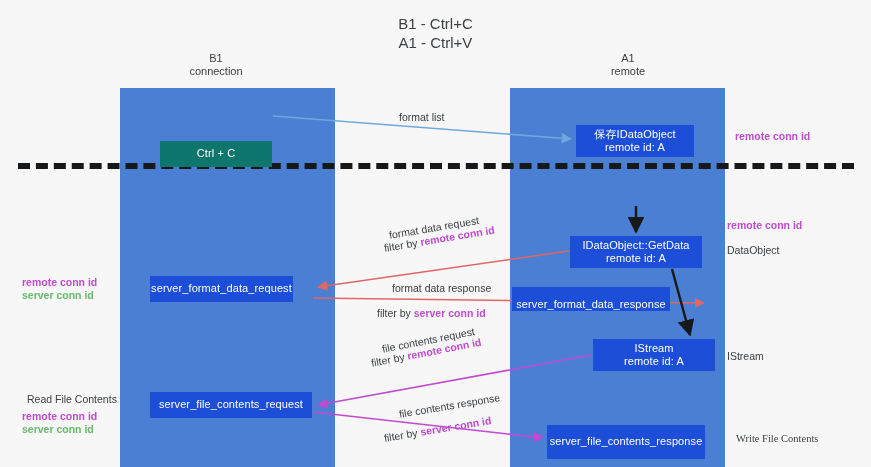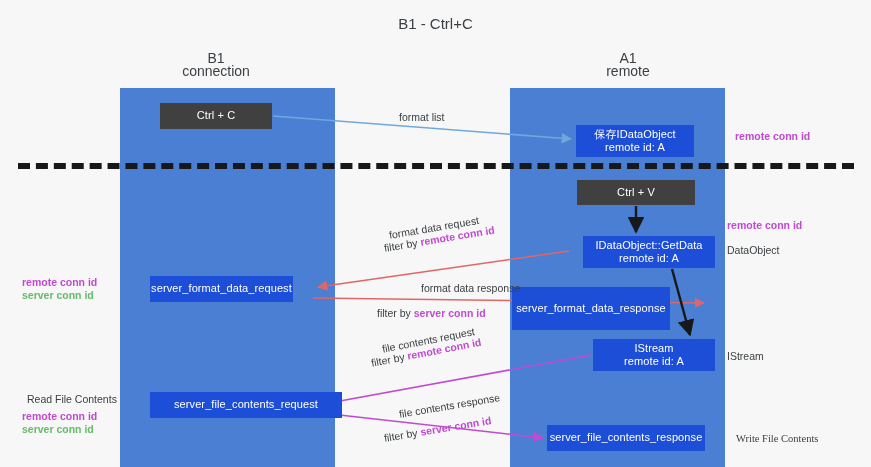--- a/index.html
+++ b/index.html
@@ -14,21 +14,21 @@
   .abs{position:absolute;}
 
   
   .title{
     left:0;top:6px;width:871px;text-align:center;
     font-size:15px;line-height:19px;color:#3c4043;
   }
 
   
   .colhead{
-    font-size:14px;line-height:13px;text-align:center;color:#3c4043;
+    font-size:11px;line-height:13px;text-align:center;color:#3c4043;
   }
   .colhead.b1{left:140px;top:44px;width:152px;}
   .colhead.a1{left:560px;top:44px;width:136px;}
 
   
   .lane{background:#4a7fd4;}
   .lane.b1{left:120px;top:80px;width:215px;height:380px;}
   .lane.a1{left:510px;top:80px;width:215px;height:380px;}
 
   
@@ -38,47 +38,47 @@
   }
 
   
   .node{
     box-sizing:border-box;
     display:flex;flex-direction:column;
     align-items:center;justify-content:center;
     color:#ffffff;font-size:11px;line-height:13.5px;
     text-align:center;letter-spacing:.1px;
   }
-  .node.green{background:#404040;}
+  .node.green{background:#0f766e;margin-top:38px;}
   .node.orange{background:#1d4ed8;}
   .node .l2{font-size:11px;}
 
   
   #n-ctrlc       {left:160px;top:95px;width:112px;height:26px;}
   #n-idataobject {left:576px;top:117px;width:118px;height:32px;}
   #n-ctrlv       {left:577px;top:172px;width:118px;height:25px;}
-  #n-getdata     {left:570px;top:228px;width:132px;height:32px;margin-left:13px;}
+  #n-getdata     {left:570px;top:228px;width:132px;height:32px;}
   #n-sfdreq      {left:150px;top:268px;width:143px;height:26px;}
-  #n-sfdresp     {left:512px;top:279px;width:158px;height:43px;}
+  #n-sfdresp     {left:512px;top:279px;width:158px;height:24px;justify-content:flex-end;}
   #n-istream     {left:593px;top:331px;width:122px;height:32px;}
-  #n-sfcreq      {left:150px;top:384px;width:192px;height:26px;}
-  #n-sfcresp     {left:547px;top:417px;width:158px;height:26px;}
+  #n-sfcreq      {left:150px;top:384px;width:162px;height:26px;}
+  #n-sfcresp     {left:547px;top:417px;width:158px;height:34px;}
 
   
   .ann{font-size:10.5px;line-height:13px;color:#3c4043;white-space:nowrap;}
   .mag{color:#c14ad1;font-weight:700;}
   .grn{color:#66bb6a;font-weight:700;}
   .side{font-size:10.5px;line-height:13px;white-space:nowrap;}
   .rot-1{transform:rotate(-9.5deg);transform-origin:left top;}
   .rot-2{transform:rotate(-11deg);transform-origin:left top;}
 
   #a-formatlist  {left:399px;top:103px;}
   #a-fdreq1      {left:388px;top:221px;}
   #a-fdreq2      {left:383px;top:234px;}
-  #a-fdresp1     {left:392px;top:274px;margin-left:29px;}
+  #a-fdresp1     {left:392px;top:274px;}
   #a-fdresp2     {left:377px;top:299px;}
   #a-fcreq1      {left:381px;top:335px;}
   #a-fcreq2      {left:370px;top:349px;}
   #a-fcresp1     {left:398px;top:400px;}
   #a-fcresp2     {left:383px;top:424px;}
 
   #s-remoteconn1 {left:735px;top:122px;}
   #s-remoteconn2 {left:727px;top:211px;}
   #s-dataobject  {left:727px;top:236px;}
   #s-istream     {left:727px;top:342px;}
@@ -91,20 +91,21 @@
   svg.overlay{position:absolute;left:0;top:0;width:871px;height:467px;
               pointer-events:none;overflow:visible;}
 </style>
 </head>
 <body>
 
 <div class="stage">
 
   <div class="abs title">
     <div>B1 - Ctrl+C</div>
+    <div>A1 - Ctrl+V</div>
   </div>
 
   <div class="abs lane b1"></div>
   <div class="abs lane a1"></div>
 
   <div class="abs colhead b1">
     <div>B1</div>
     <div>connection</div>
   </div>
   <div class="abs colhead a1">
@@ -147,23 +148,20 @@
 
   <div class="abs node green" id="n-ctrlc">
     <span>Ctrl + C</span>
   </div>
 
   <div class="abs node orange" id="n-idataobject">
     <span>保存IDataObject</span>
     <span class="l2">remote id: A</span>
   </div>
 
-  <div class="abs node green" id="n-ctrlv">
-    <span>Ctrl + V</span>
-  </div>
 
   <div class="abs node orange" id="n-getdata">
     <span>IDataObject::GetData</span>
     <span class="l2">remote id: A</span>
   </div>
 
   <div class="abs node orange" id="n-sfdreq">
     <span>server_format_data_request</span>
   </div>
 

